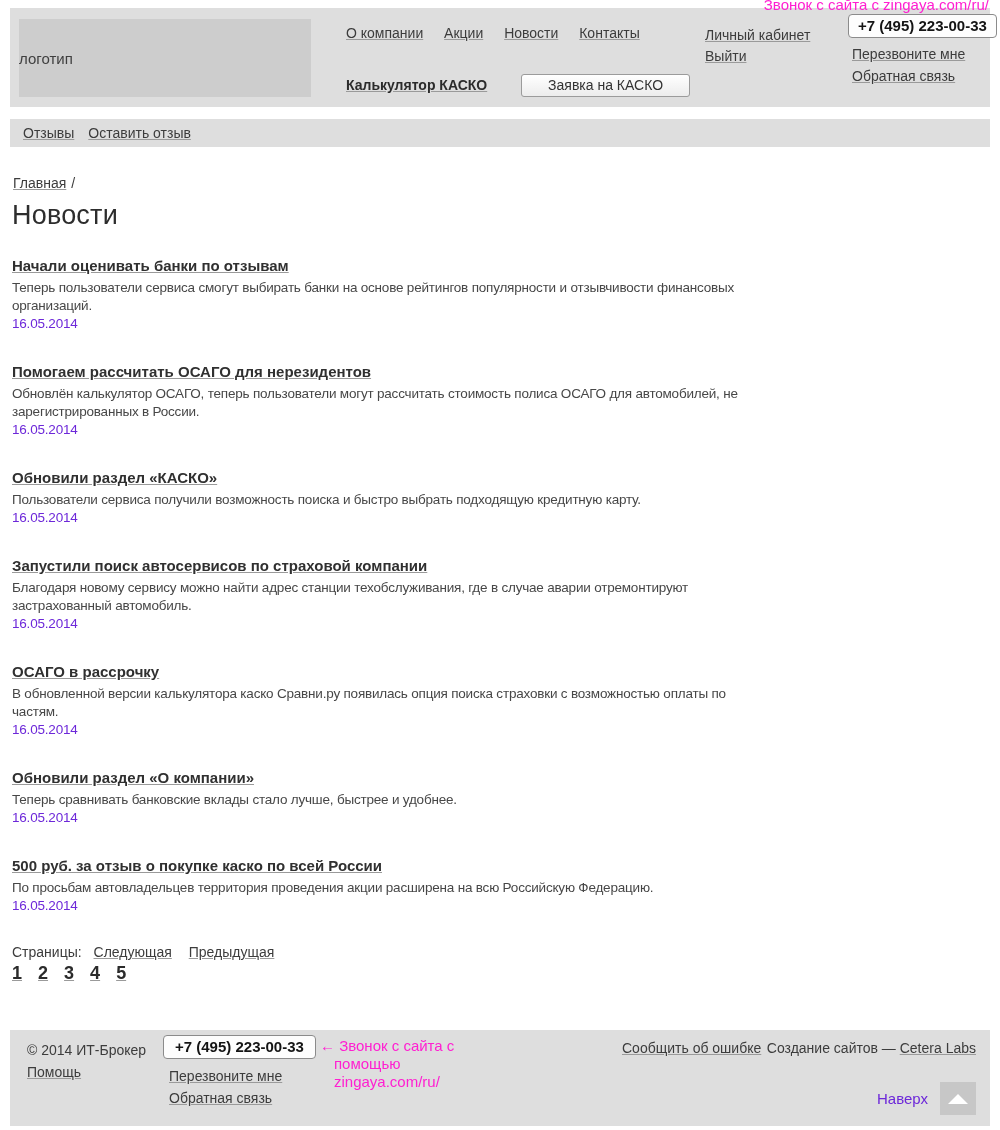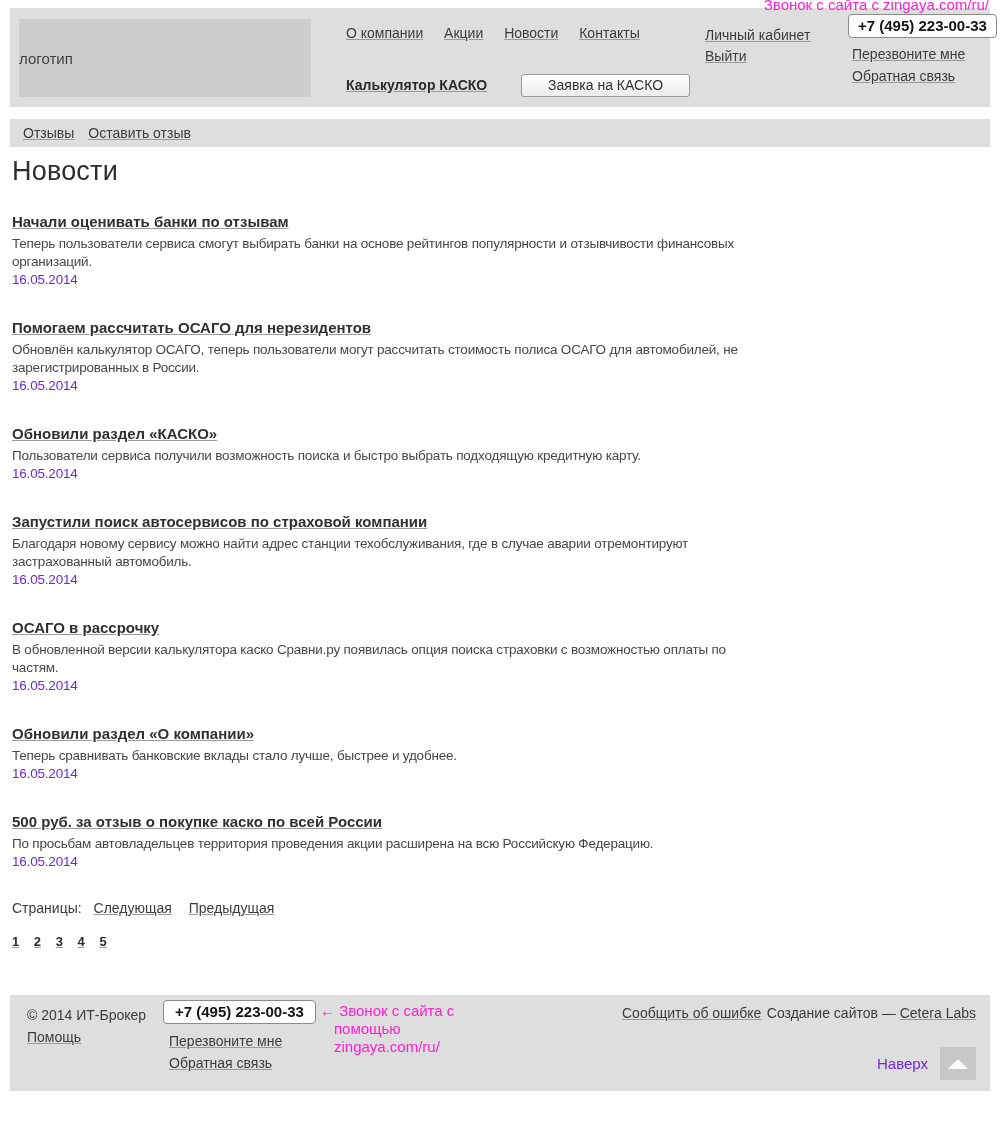--- a/index.html
+++ b/index.html
@@ -44,21 +44,21 @@
 
   .news-item { margin-bottom:29px; }
   .news-item h2 { font-size:15px; line-height:19px; margin-bottom:4px; font-weight:bold; }
   .news-item h2 a { color:#303030; text-decoration:underline; text-decoration-color:#9a9a9a; cursor:pointer; }
   .news-item p { font-size:13.5px; line-height:18px; color:#474747; max-width:748px; letter-spacing:-0.2px; }
   .news-item .date { font-size:13.5px; line-height:18px; color:#6d28d9; letter-spacing:-0.2px; }
 
   .pages-row { margin-top:22px; font-size:14px; }
   .pages-row .label { margin-right:8px; }
   .pages-row a { margin-right:13px; }
-  .page-numbers { margin-top:18px; font-size:13px; }
+  .page-numbers { margin-top:3px; font-size:18px; }
   .page-numbers a { font-weight:bold; margin-right:11px; color:#2b2b2b; }
 
   
   .footer { position:relative; margin:46px 10px 0 10px; height:96px; background:#dedede; font-size:14px; }
   .f-col1 { position:absolute; left:17px; top:9px; line-height:22px; }
   .f-col2 { position:absolute; left:153px; top:5px; }
   .f-col2 .phone-box { padding:2px 11px 3px; }
   .f-col2 .stack { margin-top:6px; line-height:22px; padding-left:6px; }
   .f-col2 .stack a { display:block; width:max-content; }
   .f-note { position:absolute; left:310px; top:7px; width:140px; font-size:15px; line-height:18px; }
@@ -109,20 +109,23 @@
       </div>
     </div>
   </header>
 
   <div class="subnav">
     <a class="lnk">Отзывы</a>
     <a class="lnk">Оставить отзыв</a>
   </div>
 
   <main class="content">
+    <div class="breadcrumb">
+      <a class="lnk">Главная</a><span class="sep">/</span>
+    </div>
 
     <h1 class="page-title">Новости</h1>
 
     <article class="news-item">
       <h2><a>Начали оценивать банки по отзывам</a></h2>
       <p>Теперь пользователи сервиса смогут выбирать банки на основе рейтингов популярности и отзывчивости финансовых организаций.</p>
       <div class="date">16.05.2014</div>
     </article>
 
     <article class="news-item">

